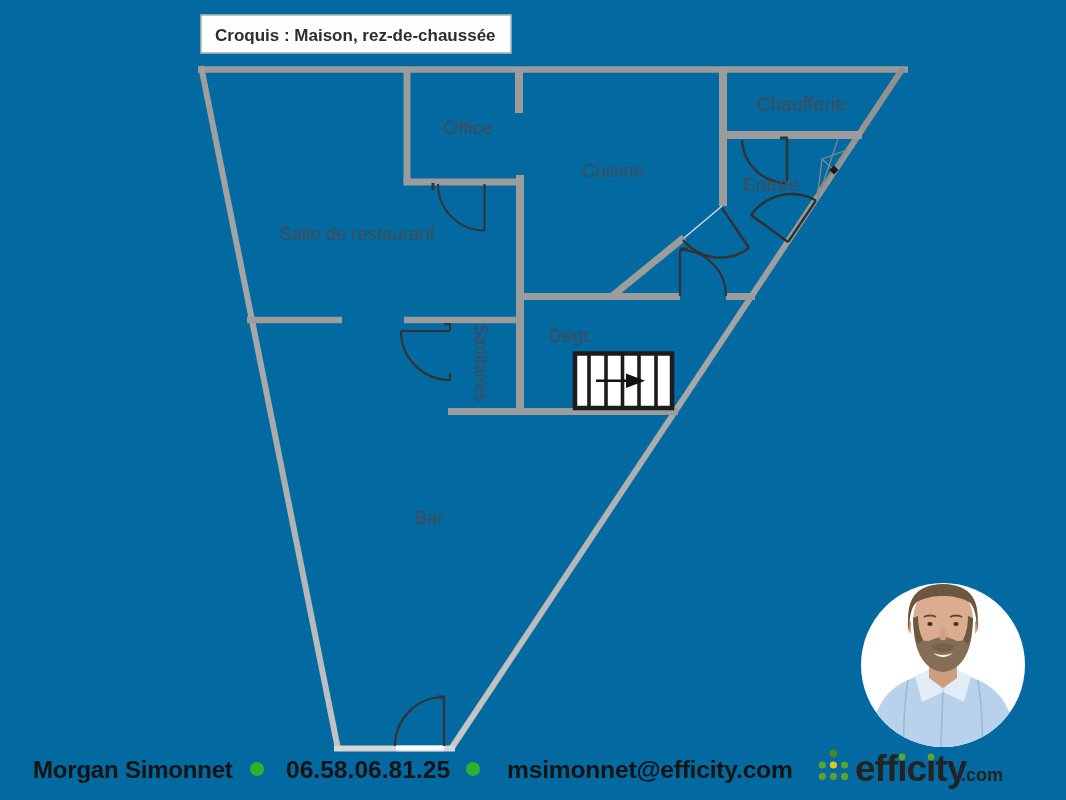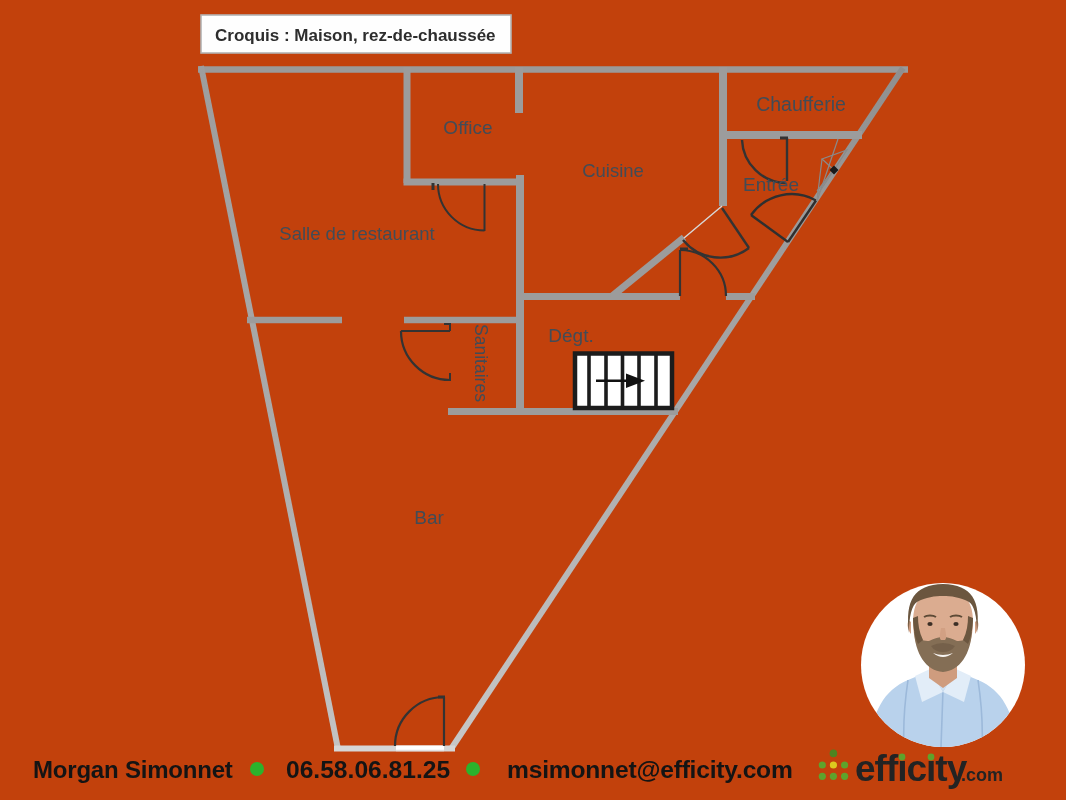--- a/index.html
+++ b/index.html
@@ -1,16 +1,16 @@
 <!DOCTYPE html>
 <html><head>
 <meta charset="utf-8">
 <style>
   html,body{margin:0;padding:0;background:#ffffff;}
-  #page{position:relative;width:1066px;height:800px;background:#c2410c;overflow:hidden;
+  #page{position:relative;width:1066px;height:800px;background:#0369a1;overflow:hidden;
         font-family:"Liberation Sans", sans-serif;}
   svg text{font-family:"Liberation Sans", sans-serif;}
 </style>
 </head>
 <body>
 <div id="page">
 <svg width="1066" height="800" viewBox="0 0 1066 800">
   <defs>
     <linearGradient id="gl" x1="201" y1="66" x2="338" y2="749" gradientUnits="userSpaceOnUse">
       <stop offset="0" stop-color="#9d9d9d"></stop>

